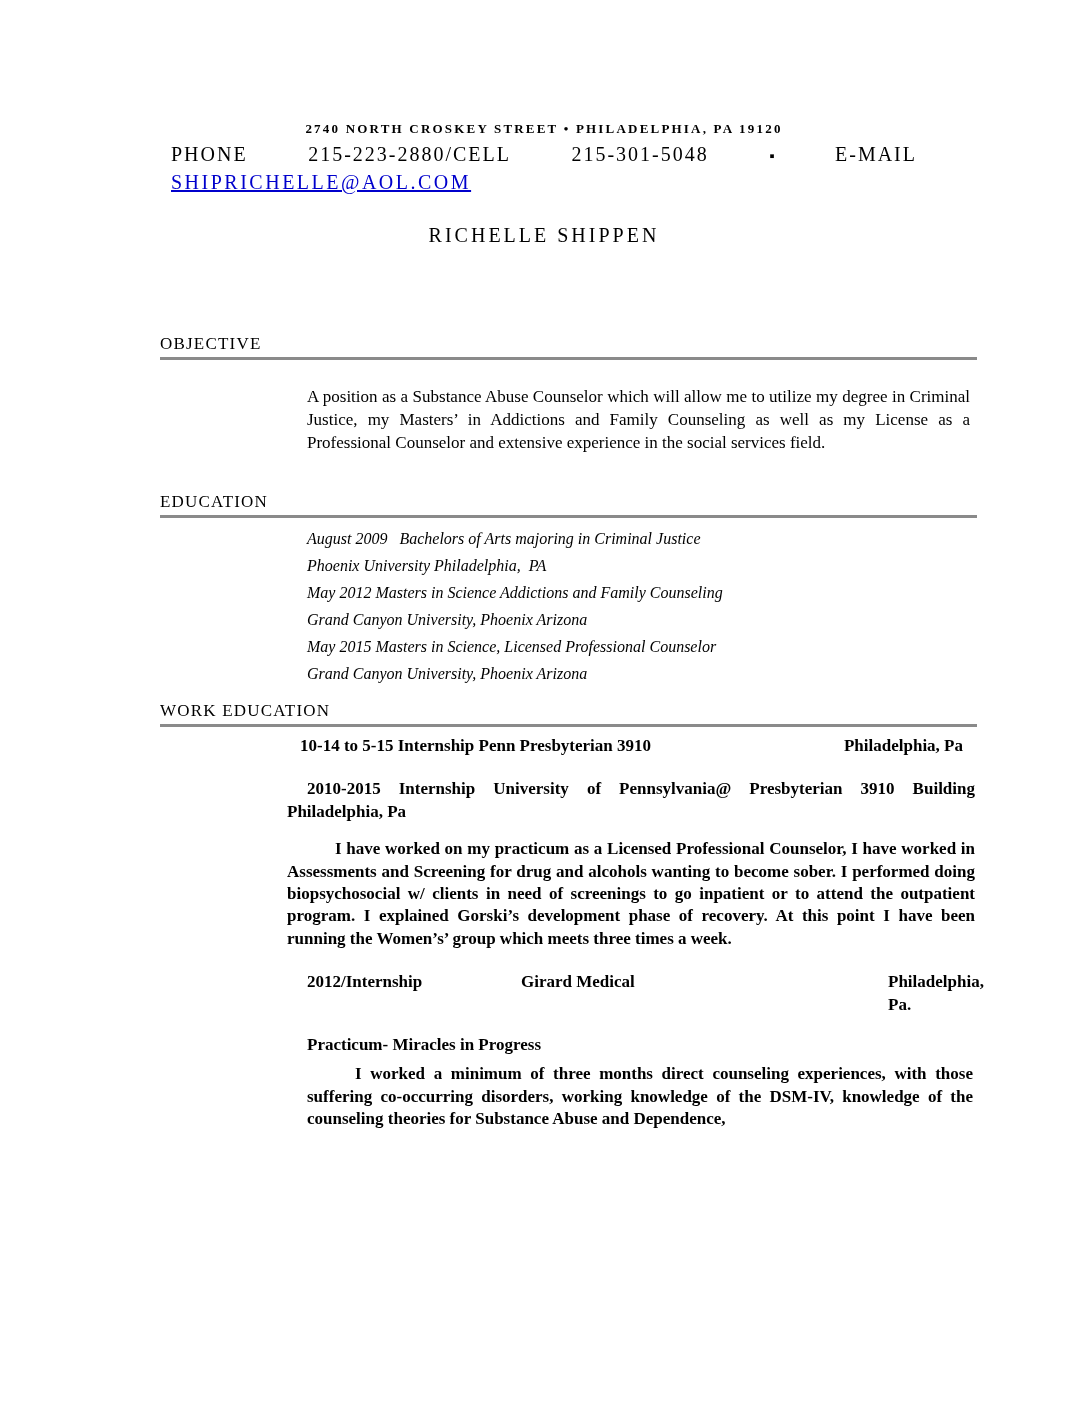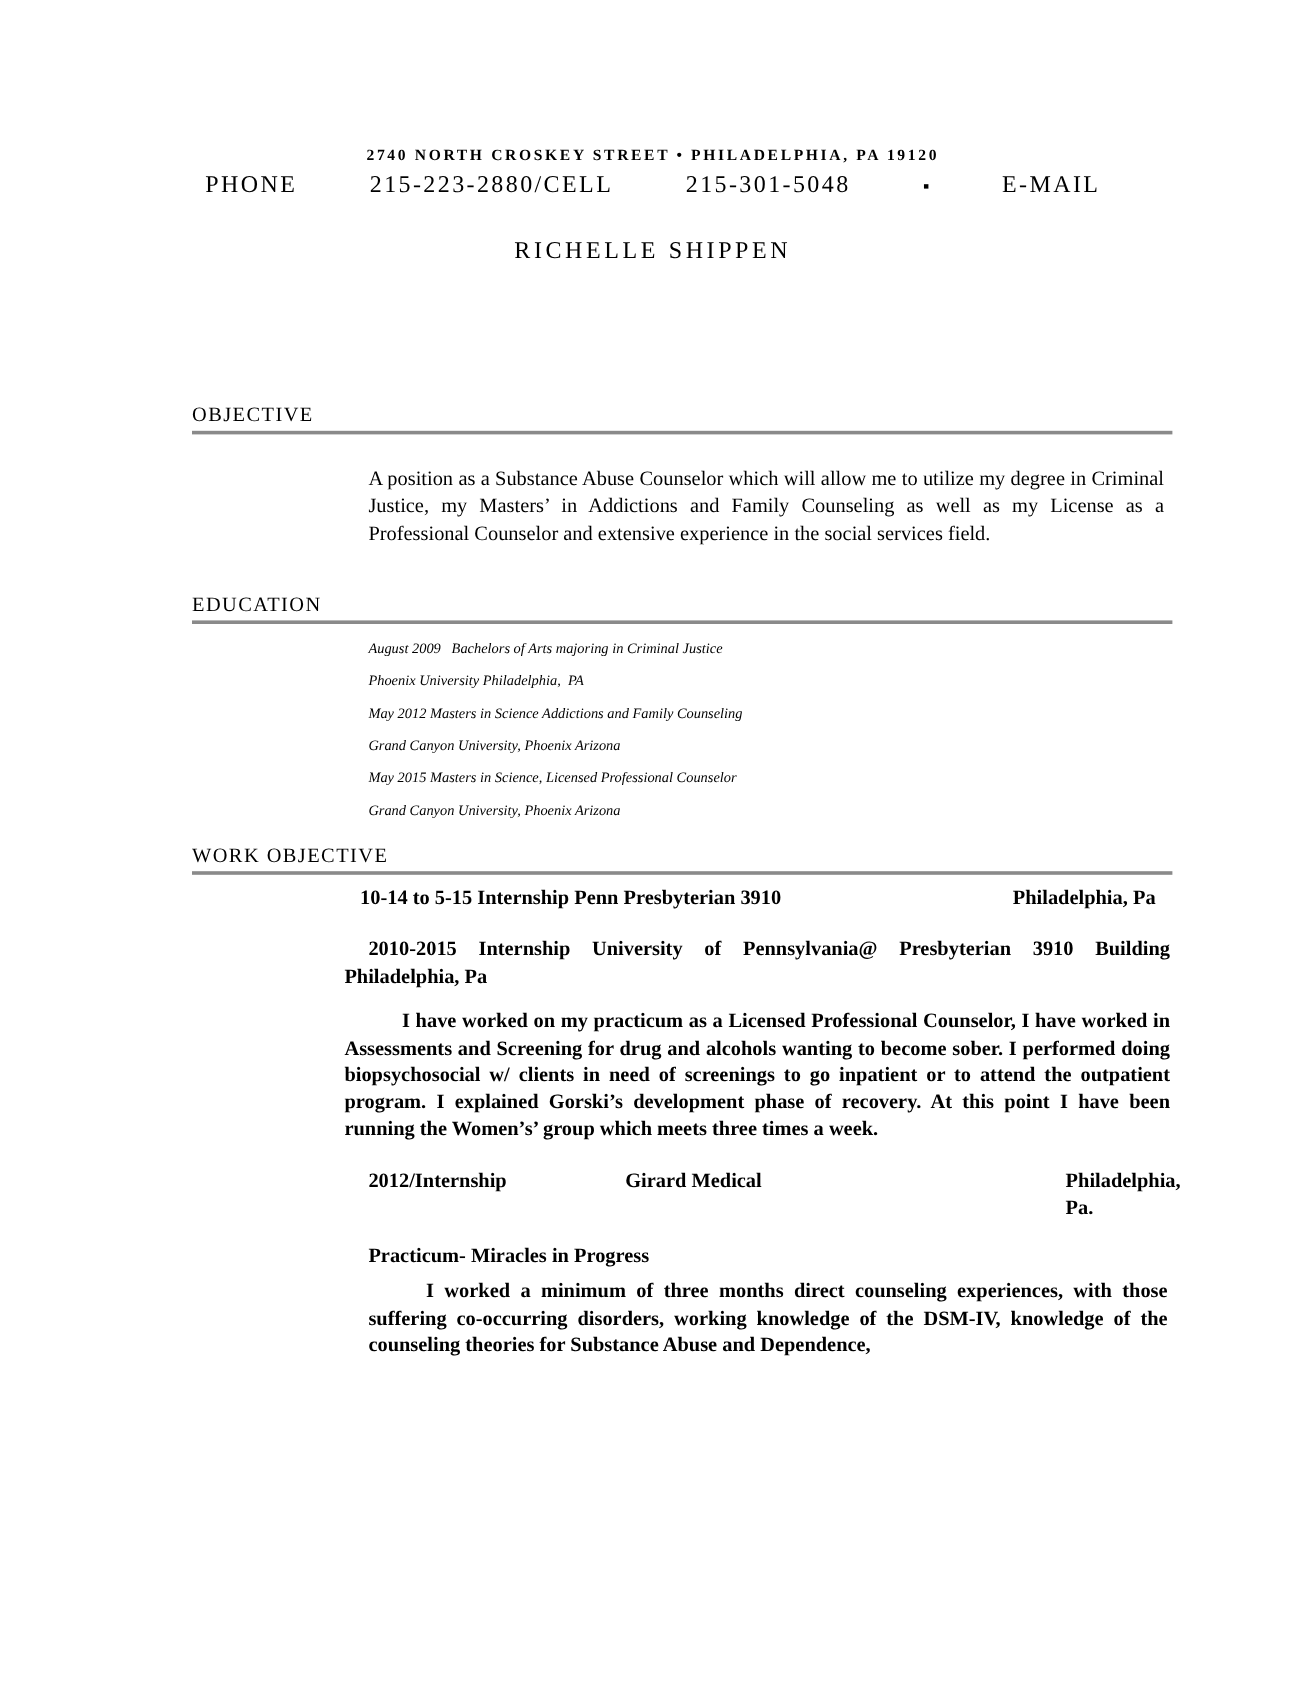--- a/index.html
+++ b/index.html
@@ -49,33 +49,33 @@
 
   
   .section { margin-left: 160px; margin-right: 111px; }
   .sec-head {
     font-size: 17px;
     letter-spacing: 1.2px;
     line-height: 20px;
   }
   .rule { height: 3px; background: #8a8a8a; margin-top: 3px; }
 
-  .objective-section { margin-top: 115px; }
+  .objective-section { margin-top: 87px; }
   .objective-text {
     margin: 25px 7px 0 147px;
     font-size: 17px;
     line-height: 23px;
     text-align: justify;
   }
 
   .education-section { margin-top: 38px; }
   .edu-list { margin: 7px 0 0 147px; }
   .edu-line {
     font-style: italic;
-    font-size: 12px;
+    font-size: 16px;
     line-height: 27px;
     white-space: pre-wrap;
   }
 
   .work-section { margin-top: 14px; }
   .work-section .job { font-weight: 700; font-size: 17px; line-height: 22.4px; gap: 44px; }
 
   .job1-row {
     margin: 8px 0 0 140px;
     padding-right: 14px;
@@ -117,20 +117,23 @@
   <div class="addr">2740 NORTH CROSKEY STREET • PHILADELPHIA, PA 19120</div>
 
   <div class="phone-row">
     <span>PHONE</span>
     <span>215-223-2880/CELL</span>
     <span>215-301-5048</span>
     <span class="sep">▪</span>
     <span>E-MAIL</span>
   </div>
 
+  <div class="email-row">
+    <a class="email-link">SHIPRICHELLE@AOL.COM</a>
+  </div>
 
   <div class="doc-title">RICHELLE SHIPPEN</div>
 
   <div class="section objective-section">
     <div class="sec-head">OBJECTIVE</div>
     <div class="rule"></div>
     <p class="objective-text">A position as a Substance Abuse Counselor which will allow me to utilize my degree in Criminal Justice, my Masters’ in Addictions and Family Counseling as well as my License as a Professional Counselor and extensive experience in the social services field.</p>
   </div>
 
   <div class="section education-section">
@@ -140,21 +143,21 @@
       <div class="edu-line">August 2009   Bachelors of Arts majoring in Criminal Justice</div>
       <div class="edu-line">Phoenix University Philadelphia,  PA</div>
       <div class="edu-line">May 2012 Masters in Science Addictions and Family Counseling</div>
       <div class="edu-line">Grand Canyon University, Phoenix Arizona</div>
       <div class="edu-line">May 2015 Masters in Science, Licensed Professional Counselor</div>
       <div class="edu-line">Grand Canyon University, Phoenix Arizona</div>
     </div>
   </div>
 
   <div class="section work-section">
-    <div class="sec-head">WORK OBJECTIVE</div>
+    <div class="sec-head">WORK EDUCATION</div>
     <div class="rule"></div>
 
     <div class="job job1-row">
       <span>10-14 to 5-15 Internship Penn Presbyterian 3910</span>
       <span>Philadelphia, Pa</span>
     </div>
 
     <p class="job job2-title">2010-2015 Internship University of Pennsylvania@ Presbyterian 3910 Building Philadelphia, Pa</p>
     <p class="job job2-desc">I have worked on my practicum as a Licensed Professional Counselor, I have worked in Assessments and Screening for drug and alcohols wanting to become sober. I performed doing biopsychosocial w/ clients in need of screenings to go inpatient or to attend the outpatient program. I explained Gorski’s development phase of recovery. At this point I have been running the Women’s’ group which meets three times a week.</p>
 

